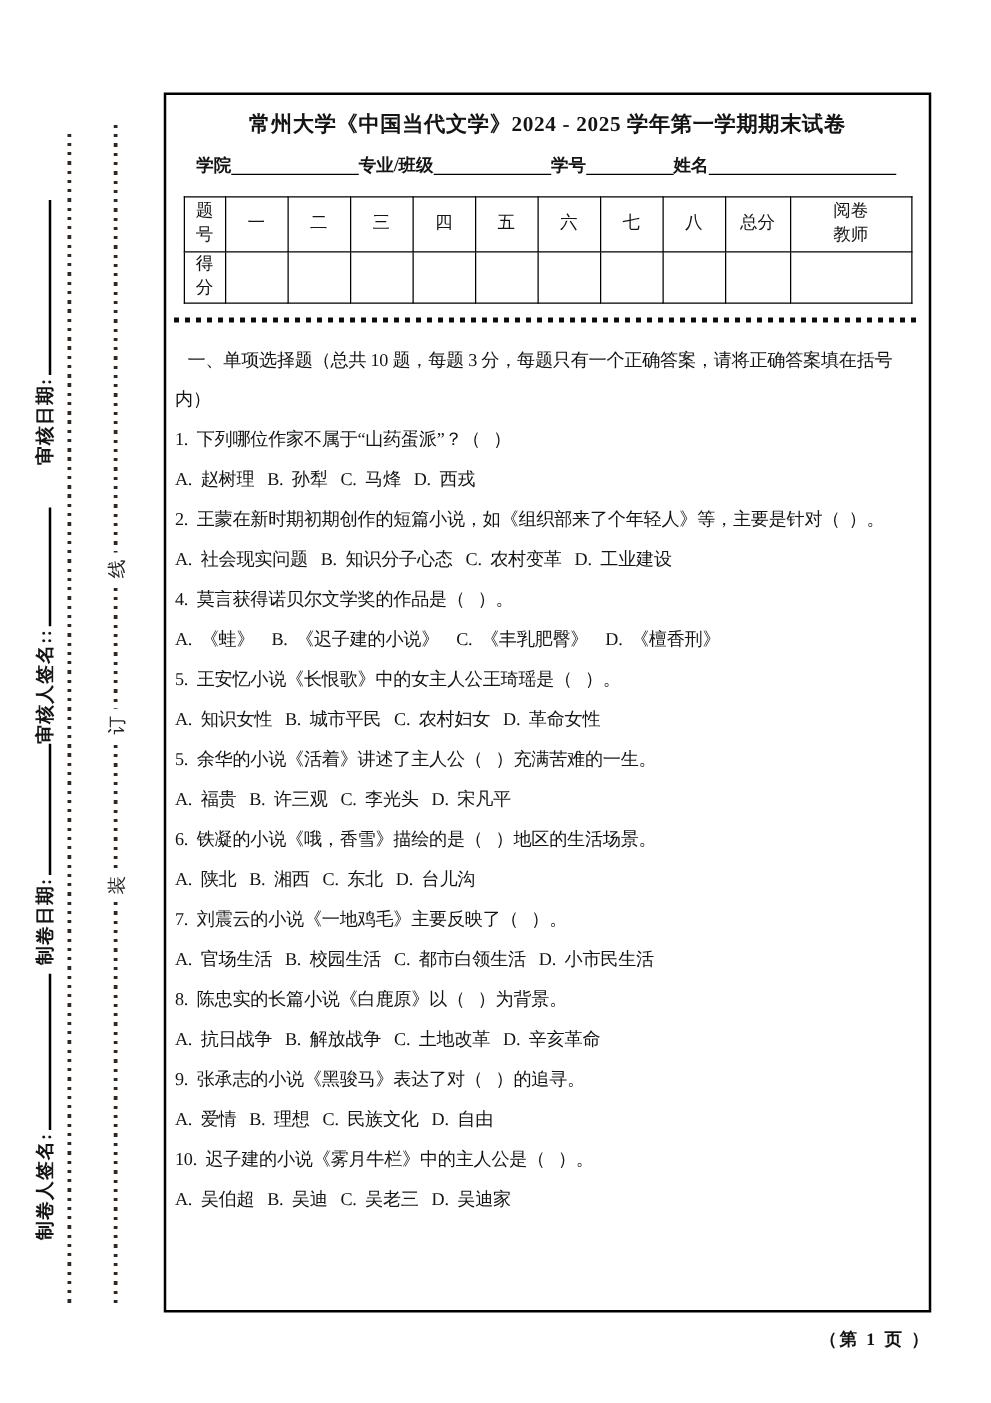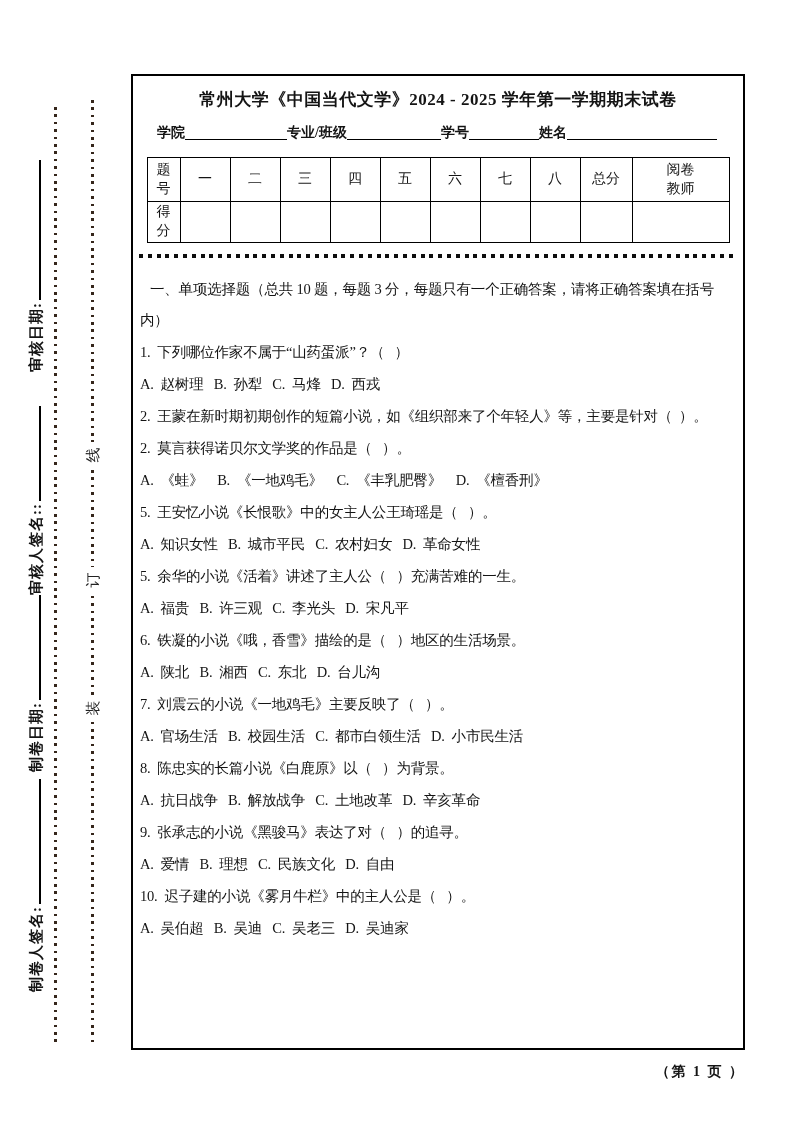--- a/index.html
+++ b/index.html
@@ -152,23 +152,24 @@
 
   <div class="dotsep"></div>
 
   <div class="content">
     <p class="sec-heading">一、单项选择题（总共 10 题，每题 3 分，每题只有一个正确答案，请将正确答案填在括号内）</p>
     <div>
   <p class="q-text">1.  下列哪位作家不属于“山药蛋派”？（   ）</p>
   <p class="q-opts">A.  赵树理   B.  孙犁   C.  马烽   D.  西戎</p>
 
   <p class="q-text">2.  王蒙在新时期初期创作的短篇小说，如《组织部来了个年轻人》等，主要是针对（  ）。</p>
+  <p class="q-opts">A.  社会现实问题   B.  知识分子心态   C.  农村变革   D.  工业建设</p>
 
-  <p class="q-text">2.  莫言获得诺贝尔文学奖的作品是（   ）。</p>
-  <p class="q-opts">A.  《蛙》    B.  《一地鸡毛》    C.  《丰乳肥臀》    D.  《檀香刑》</p>
+  <p class="q-text">4.  莫言获得诺贝尔文学奖的作品是（   ）。</p>
+  <p class="q-opts">A.  《蛙》    B.  《迟子建的小说》    C.  《丰乳肥臀》    D.  《檀香刑》</p>
 
   <p class="q-text">5.  王安忆小说《长恨歌》中的女主人公王琦瑶是（   ）。</p>
   <p class="q-opts">A.  知识女性   B.  城市平民   C.  农村妇女   D.  革命女性</p>
 
   <p class="q-text">5.  余华的小说《活着》讲述了主人公（   ）充满苦难的一生。</p>
   <p class="q-opts">A.  福贵   B.  许三观   C.  李光头   D.  宋凡平</p>
 
   <p class="q-text">6.  铁凝的小说《哦，香雪》描绘的是（   ）地区的生活场景。</p>
   <p class="q-opts">A.  陕北   B.  湘西   C.  东北   D.  台儿沟</p>
 

